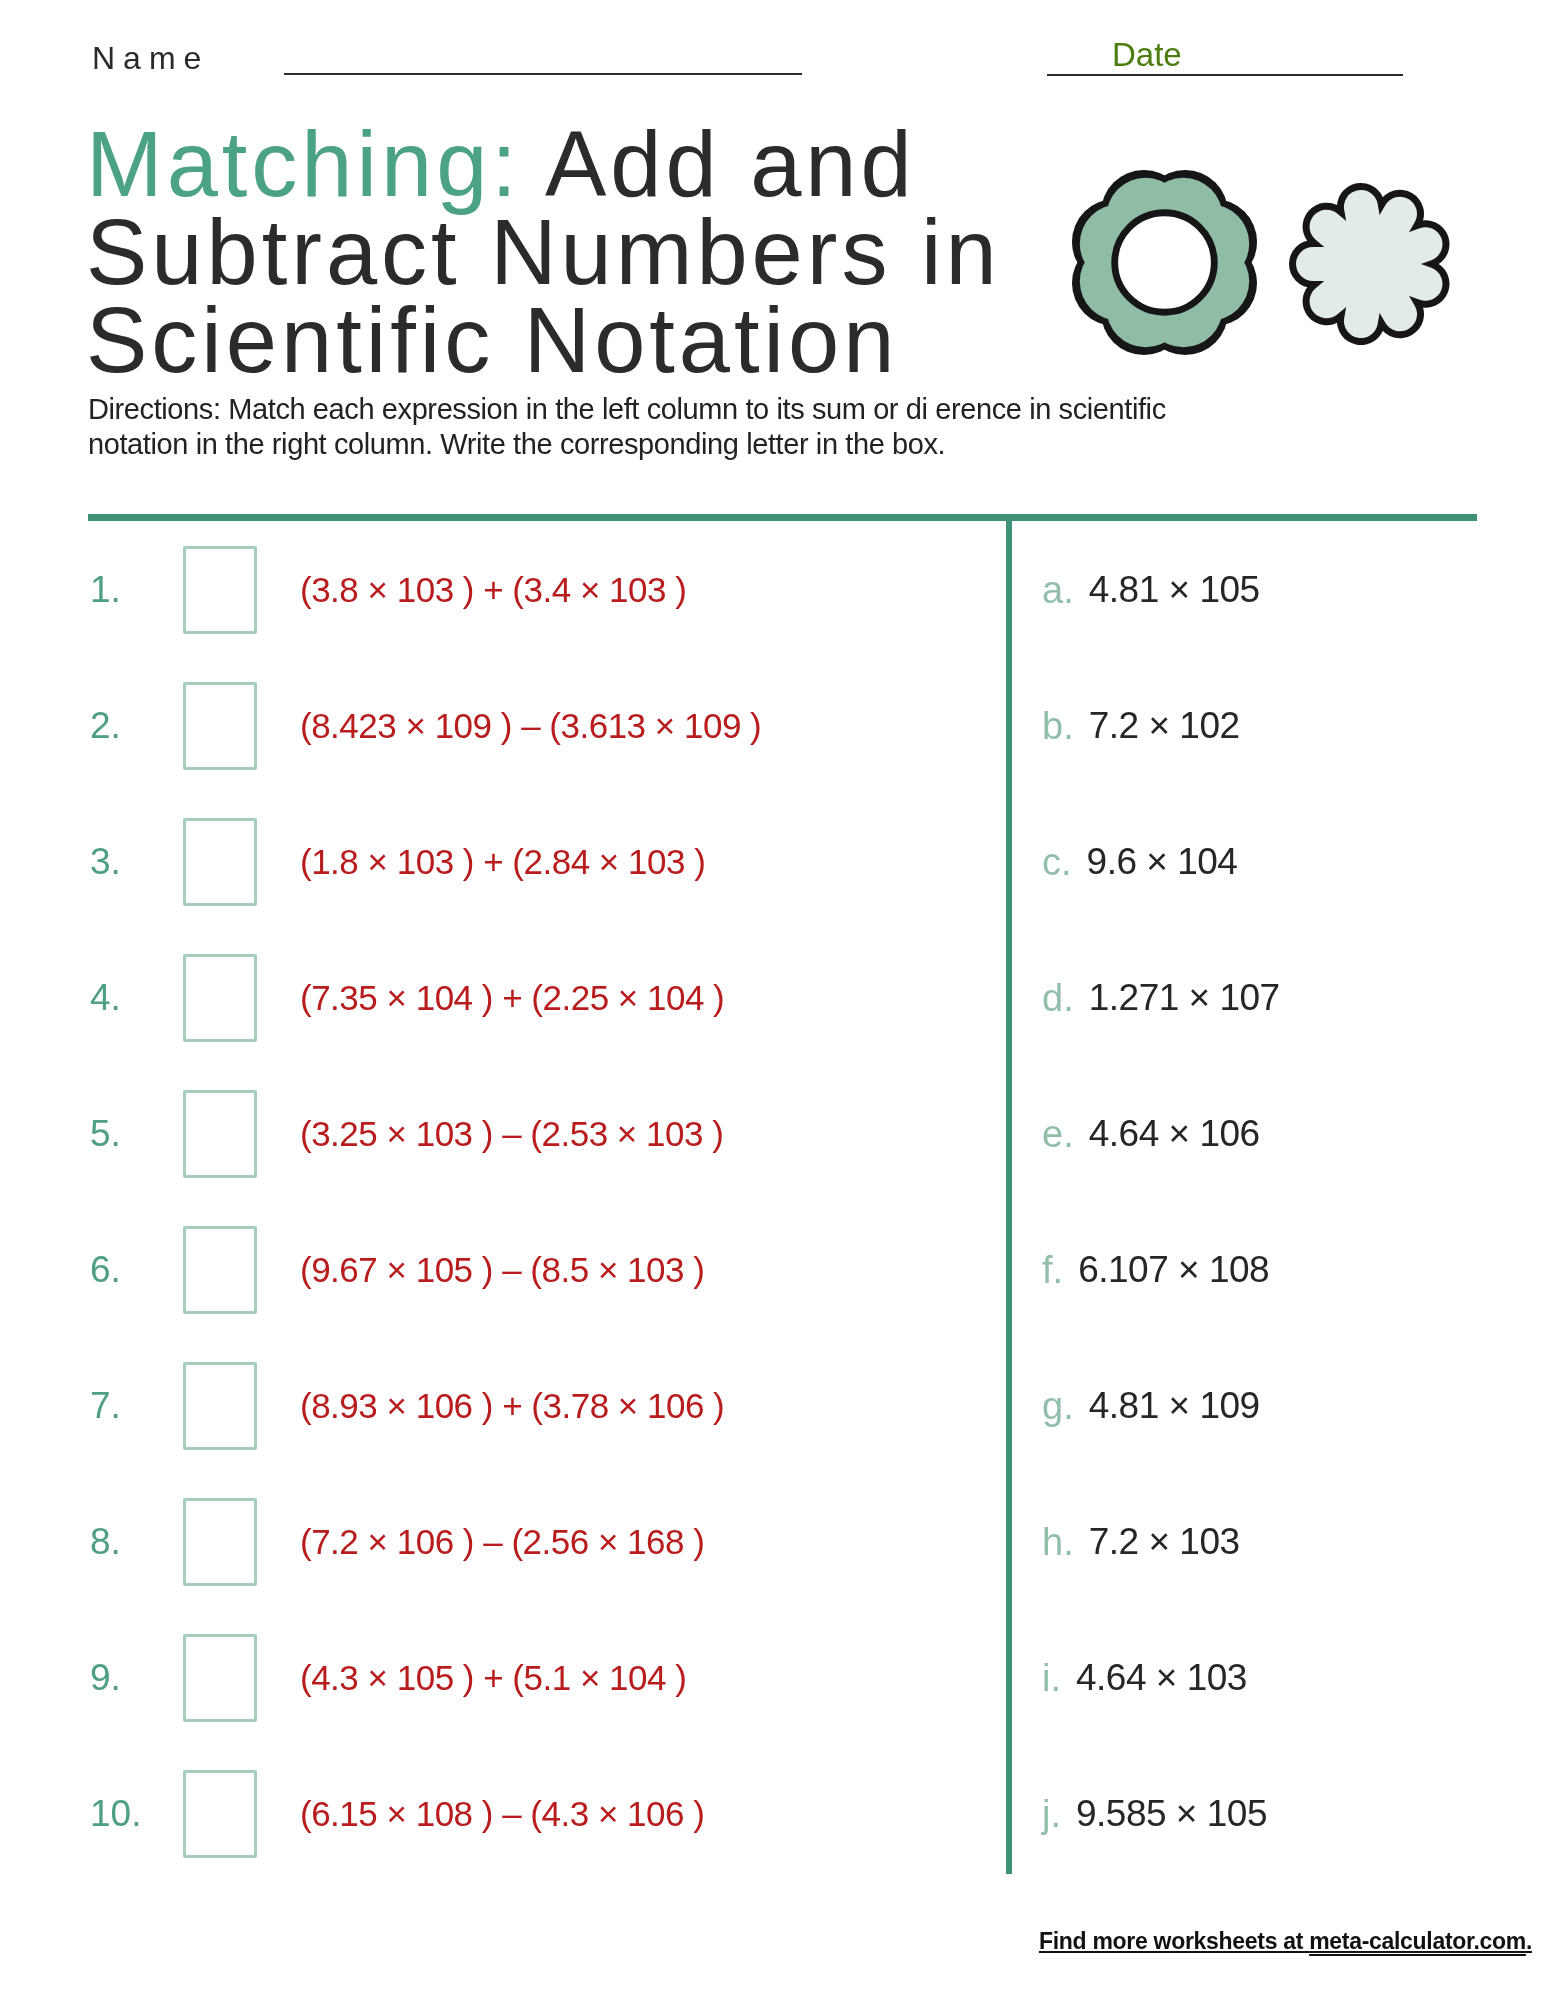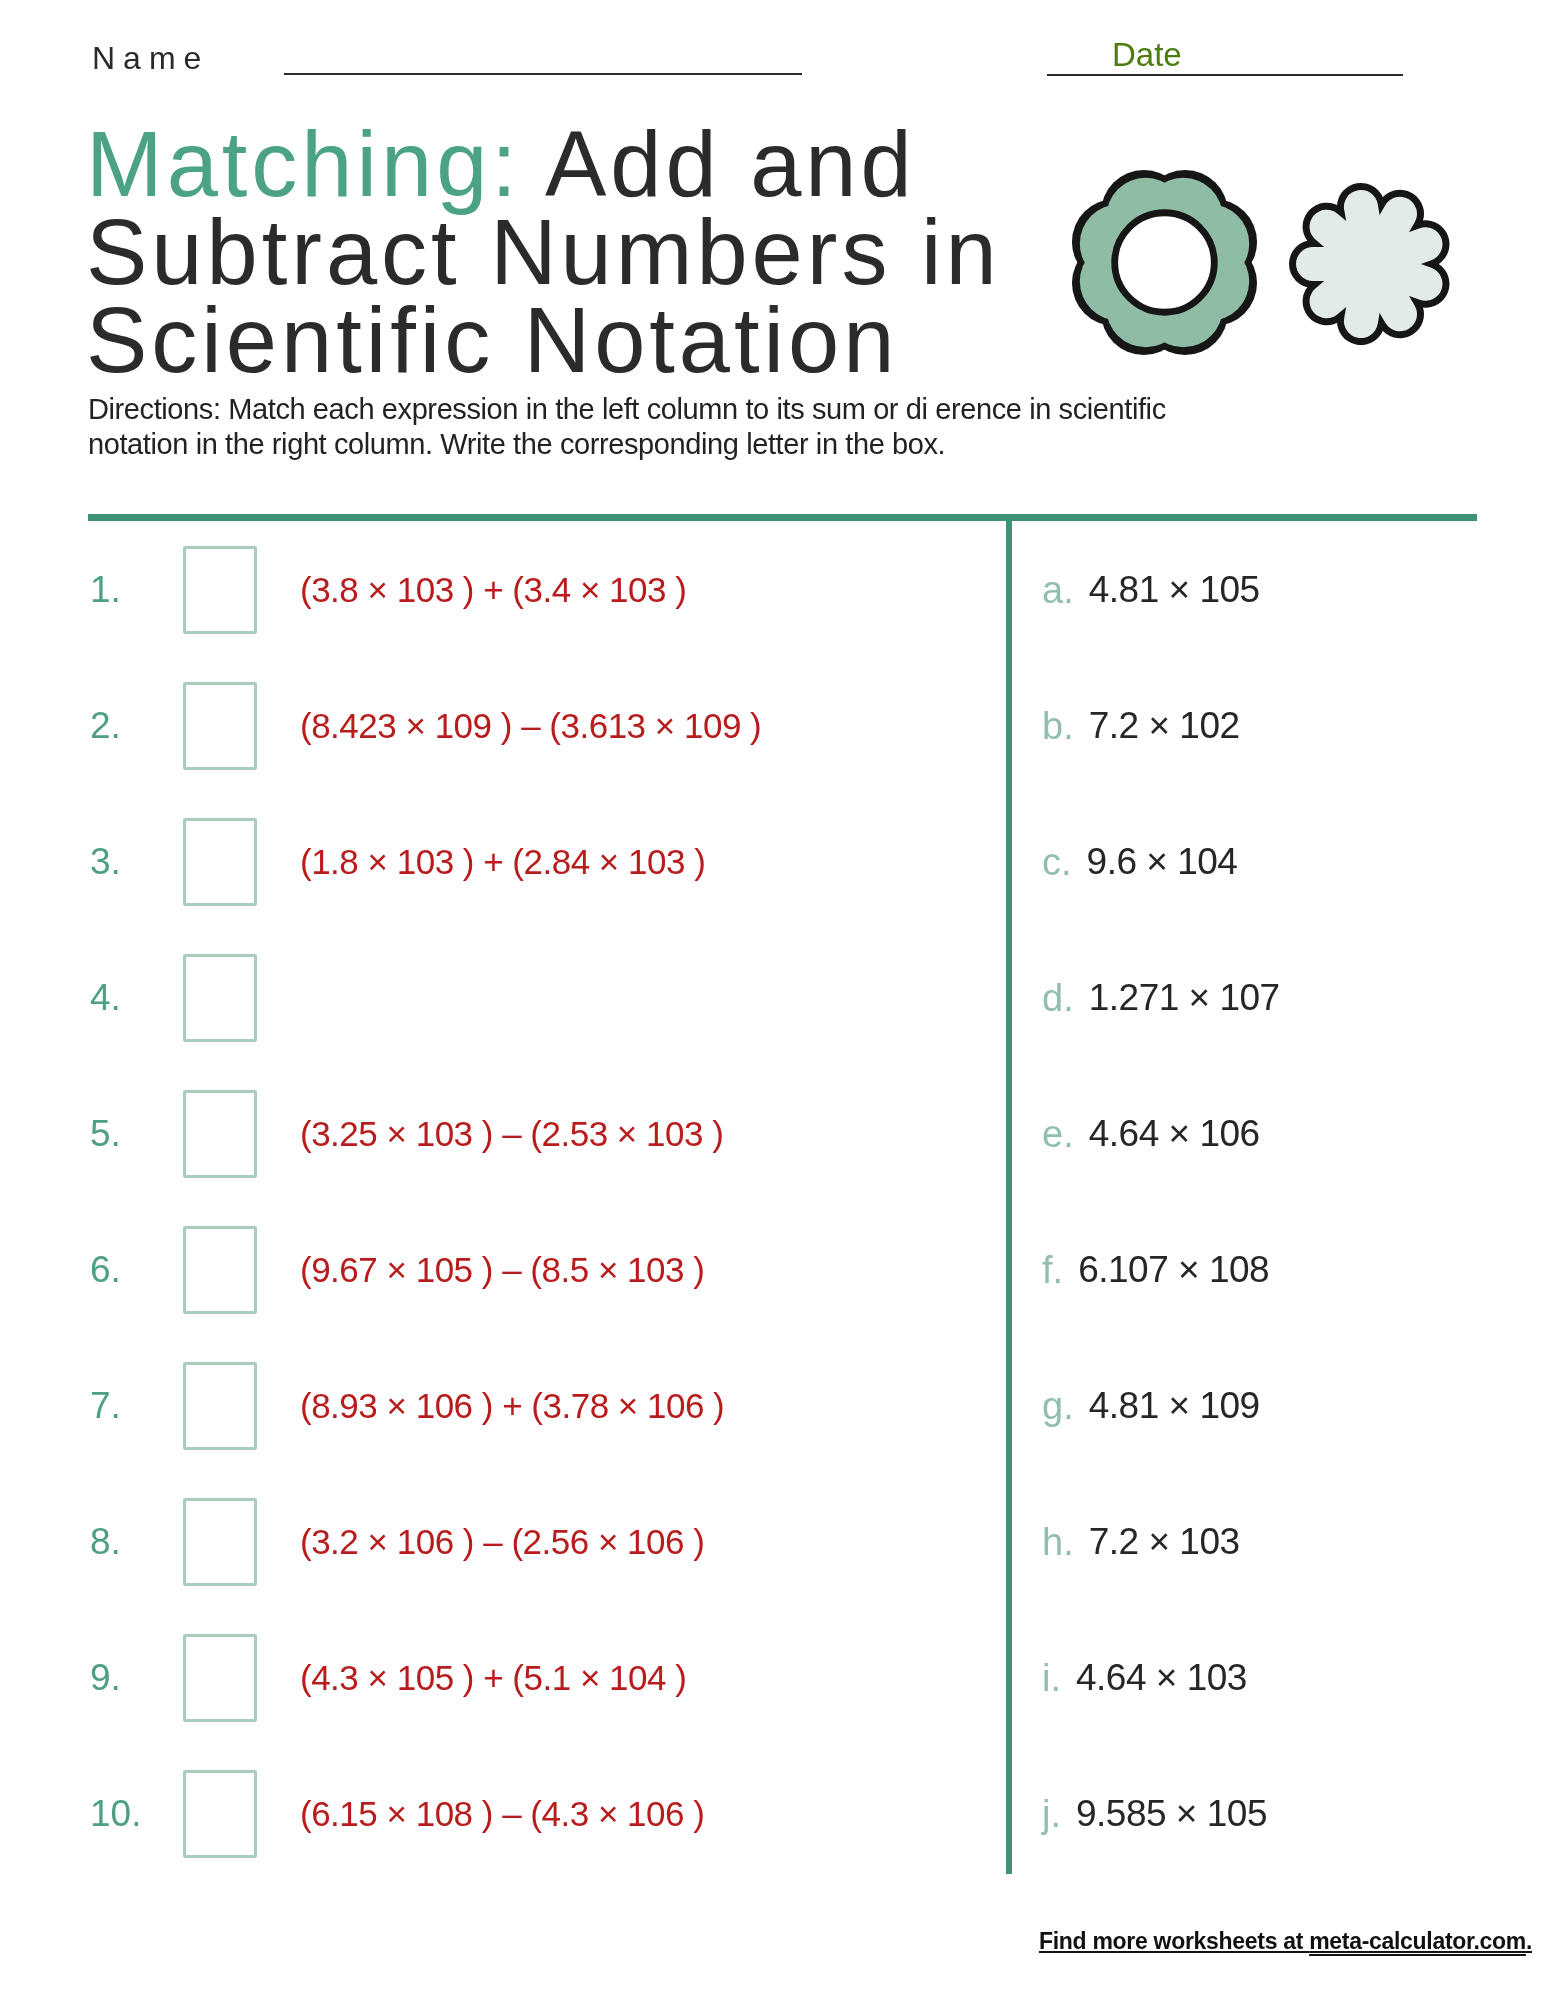--- a/index.html
+++ b/index.html
@@ -139,40 +139,41 @@
     <span class="expr">(8.423 × 109 ) – (3.613 × 109 )</span>
   </div>
   <div class="prow" style="top:812px">
     <span class="num">3.</span>
     <div class="box"></div>
     <span class="expr">(1.8 × 103 ) + (2.84 × 103 )</span>
   </div>
   <div class="prow" style="top:948px">
     <span class="num">4.</span>
     <div class="box"></div>
+    <span class="expr">(7.35 × 104 ) + (2.25 × 104 )</span>
   </div>
   <div class="prow" style="top:1084px">
     <span class="num">5.</span>
     <div class="box"></div>
     <span class="expr">(3.25 × 103 ) – (2.53 × 103 )</span>
   </div>
   <div class="prow" style="top:1220px">
     <span class="num">6.</span>
     <div class="box"></div>
     <span class="expr">(9.67 × 105 ) – (8.5 × 103 )</span>
   </div>
   <div class="prow" style="top:1356px">
     <span class="num">7.</span>
     <div class="box"></div>
     <span class="expr">(8.93 × 106 ) + (3.78 × 106 )</span>
   </div>
   <div class="prow" style="top:1492px">
     <span class="num">8.</span>
     <div class="box"></div>
-    <span class="expr">(3.2 × 106 ) – (2.56 × 106 )</span>
+    <span class="expr">(7.2 × 106 ) – (2.56 × 168 )</span>
   </div>
   <div class="prow" style="top:1628px">
     <span class="num">9.</span>
     <div class="box"></div>
     <span class="expr">(4.3 × 105 ) + (5.1 × 104 )</span>
   </div>
   <div class="prow" style="top:1764px">
     <span class="num">10.</span>
     <div class="box"></div>
     <span class="expr">(6.15 × 108 ) – (4.3 × 106 )</span>

